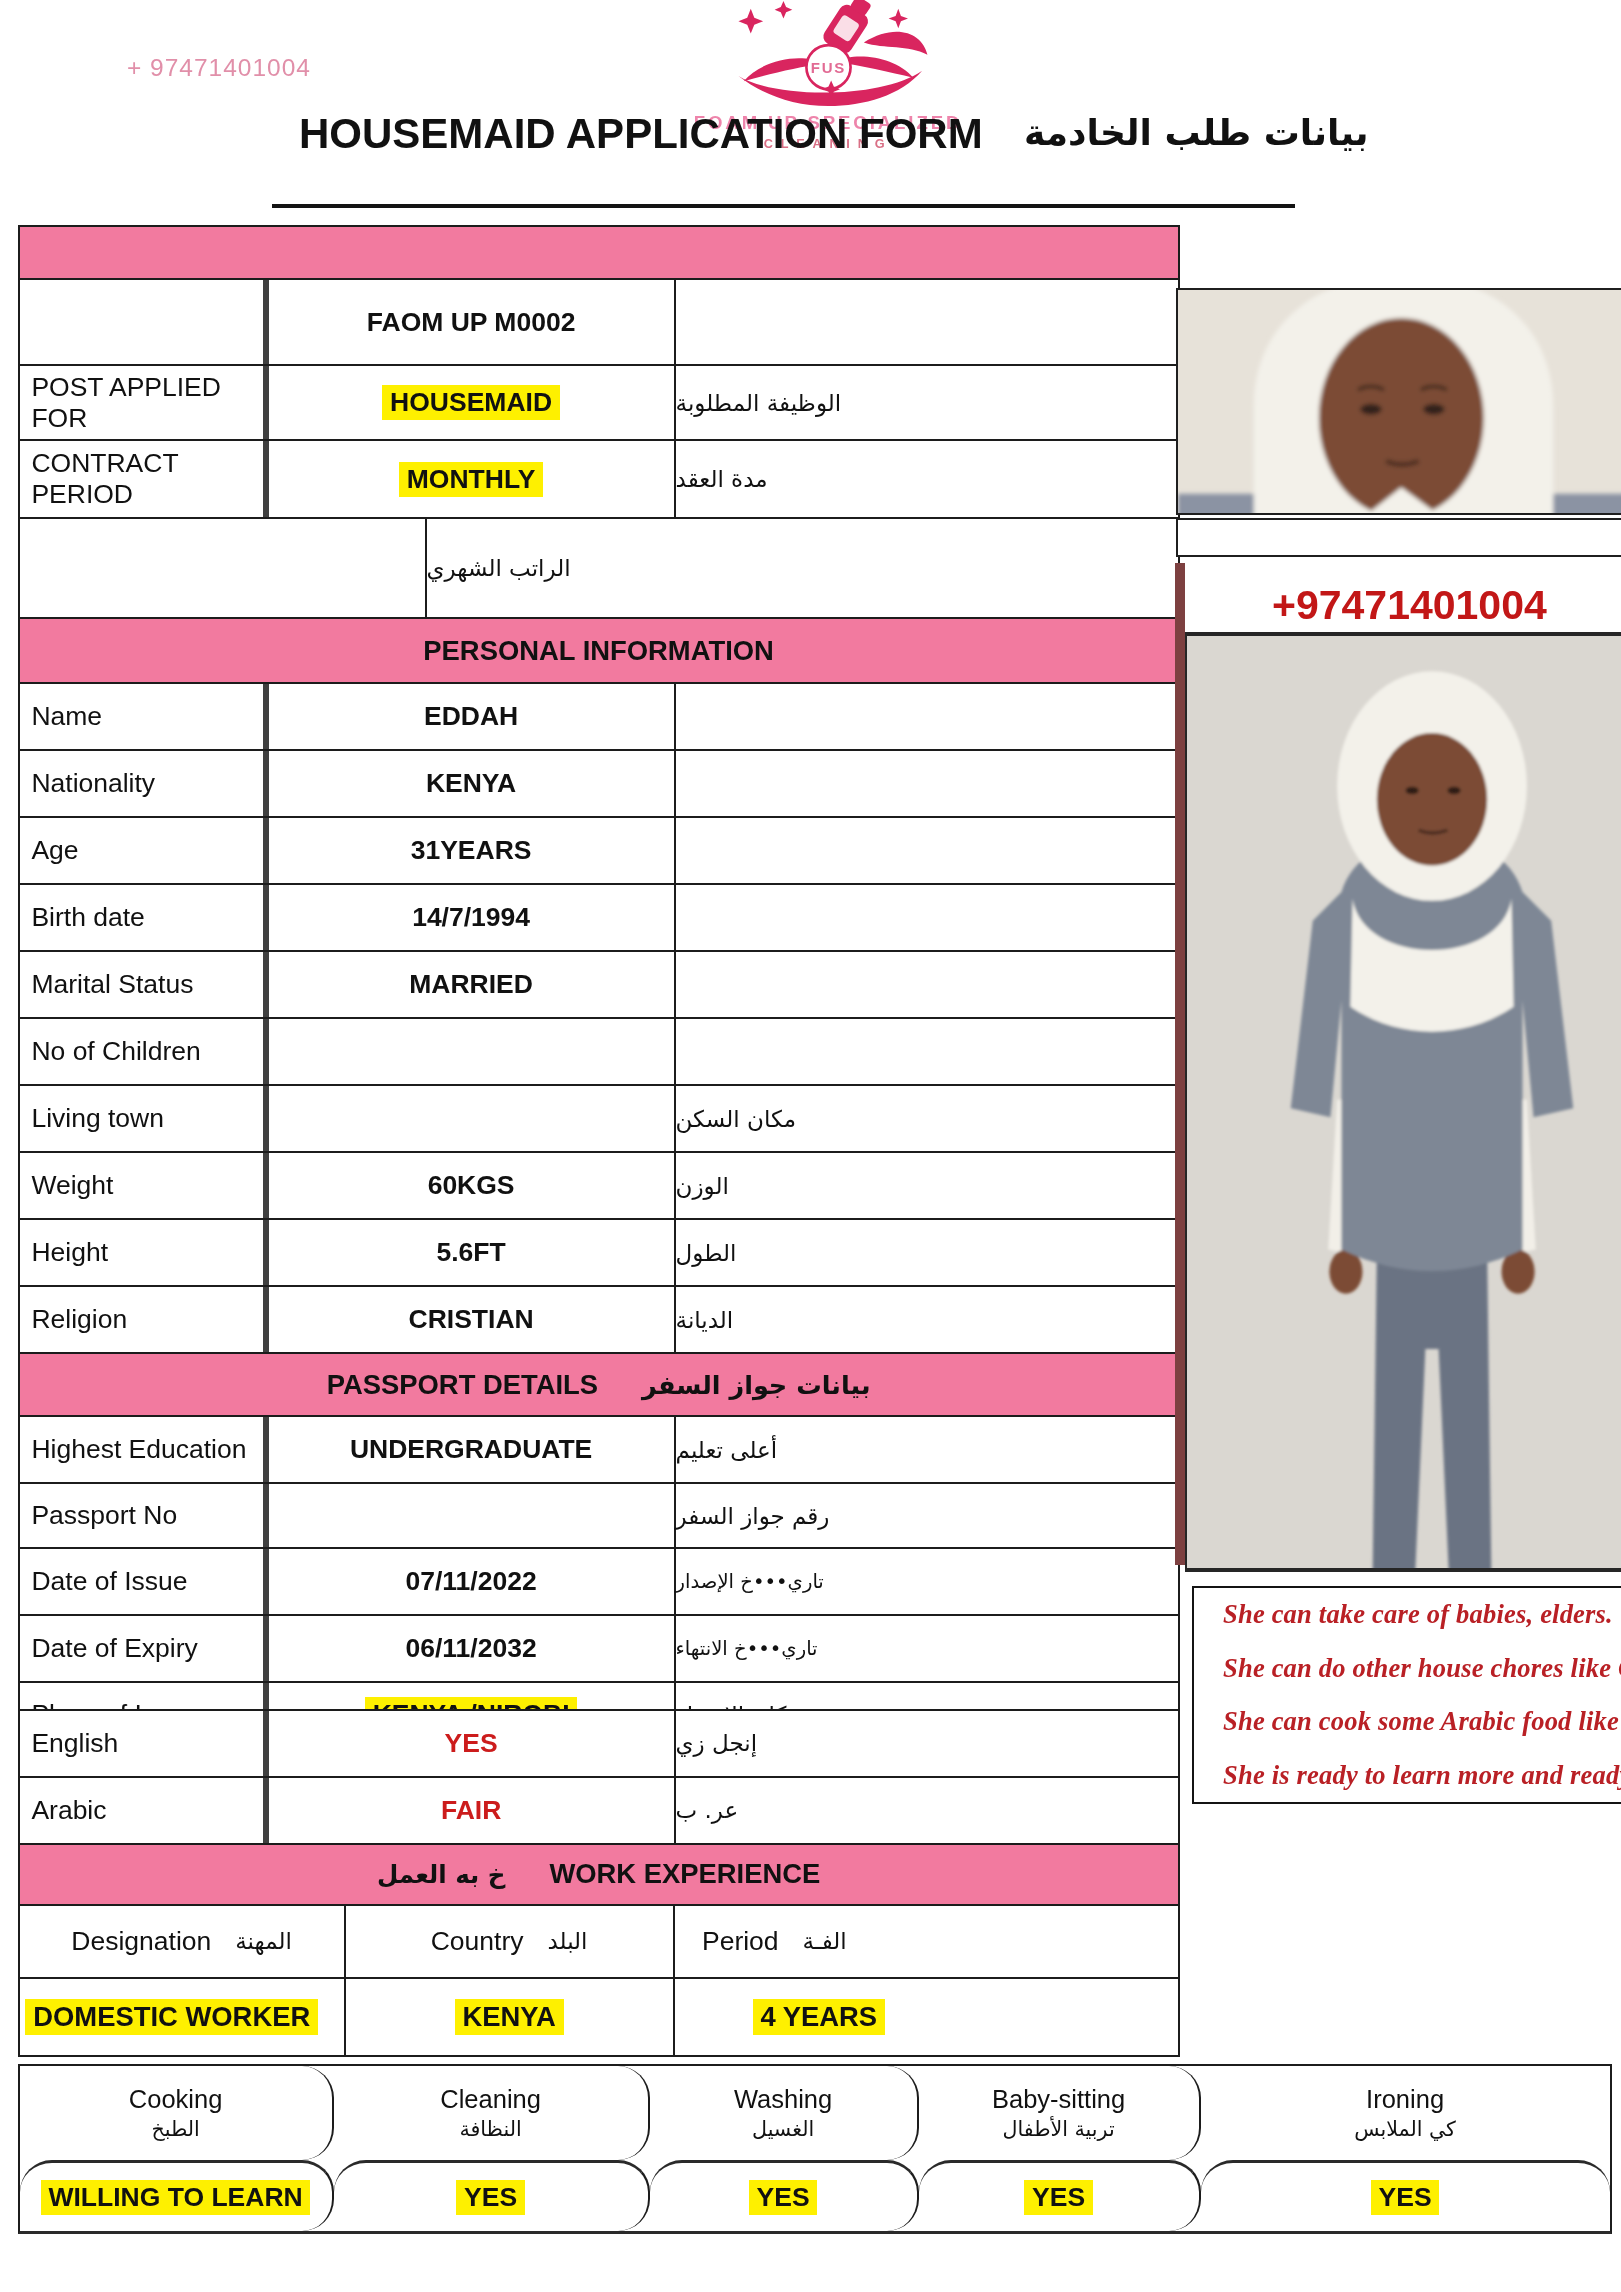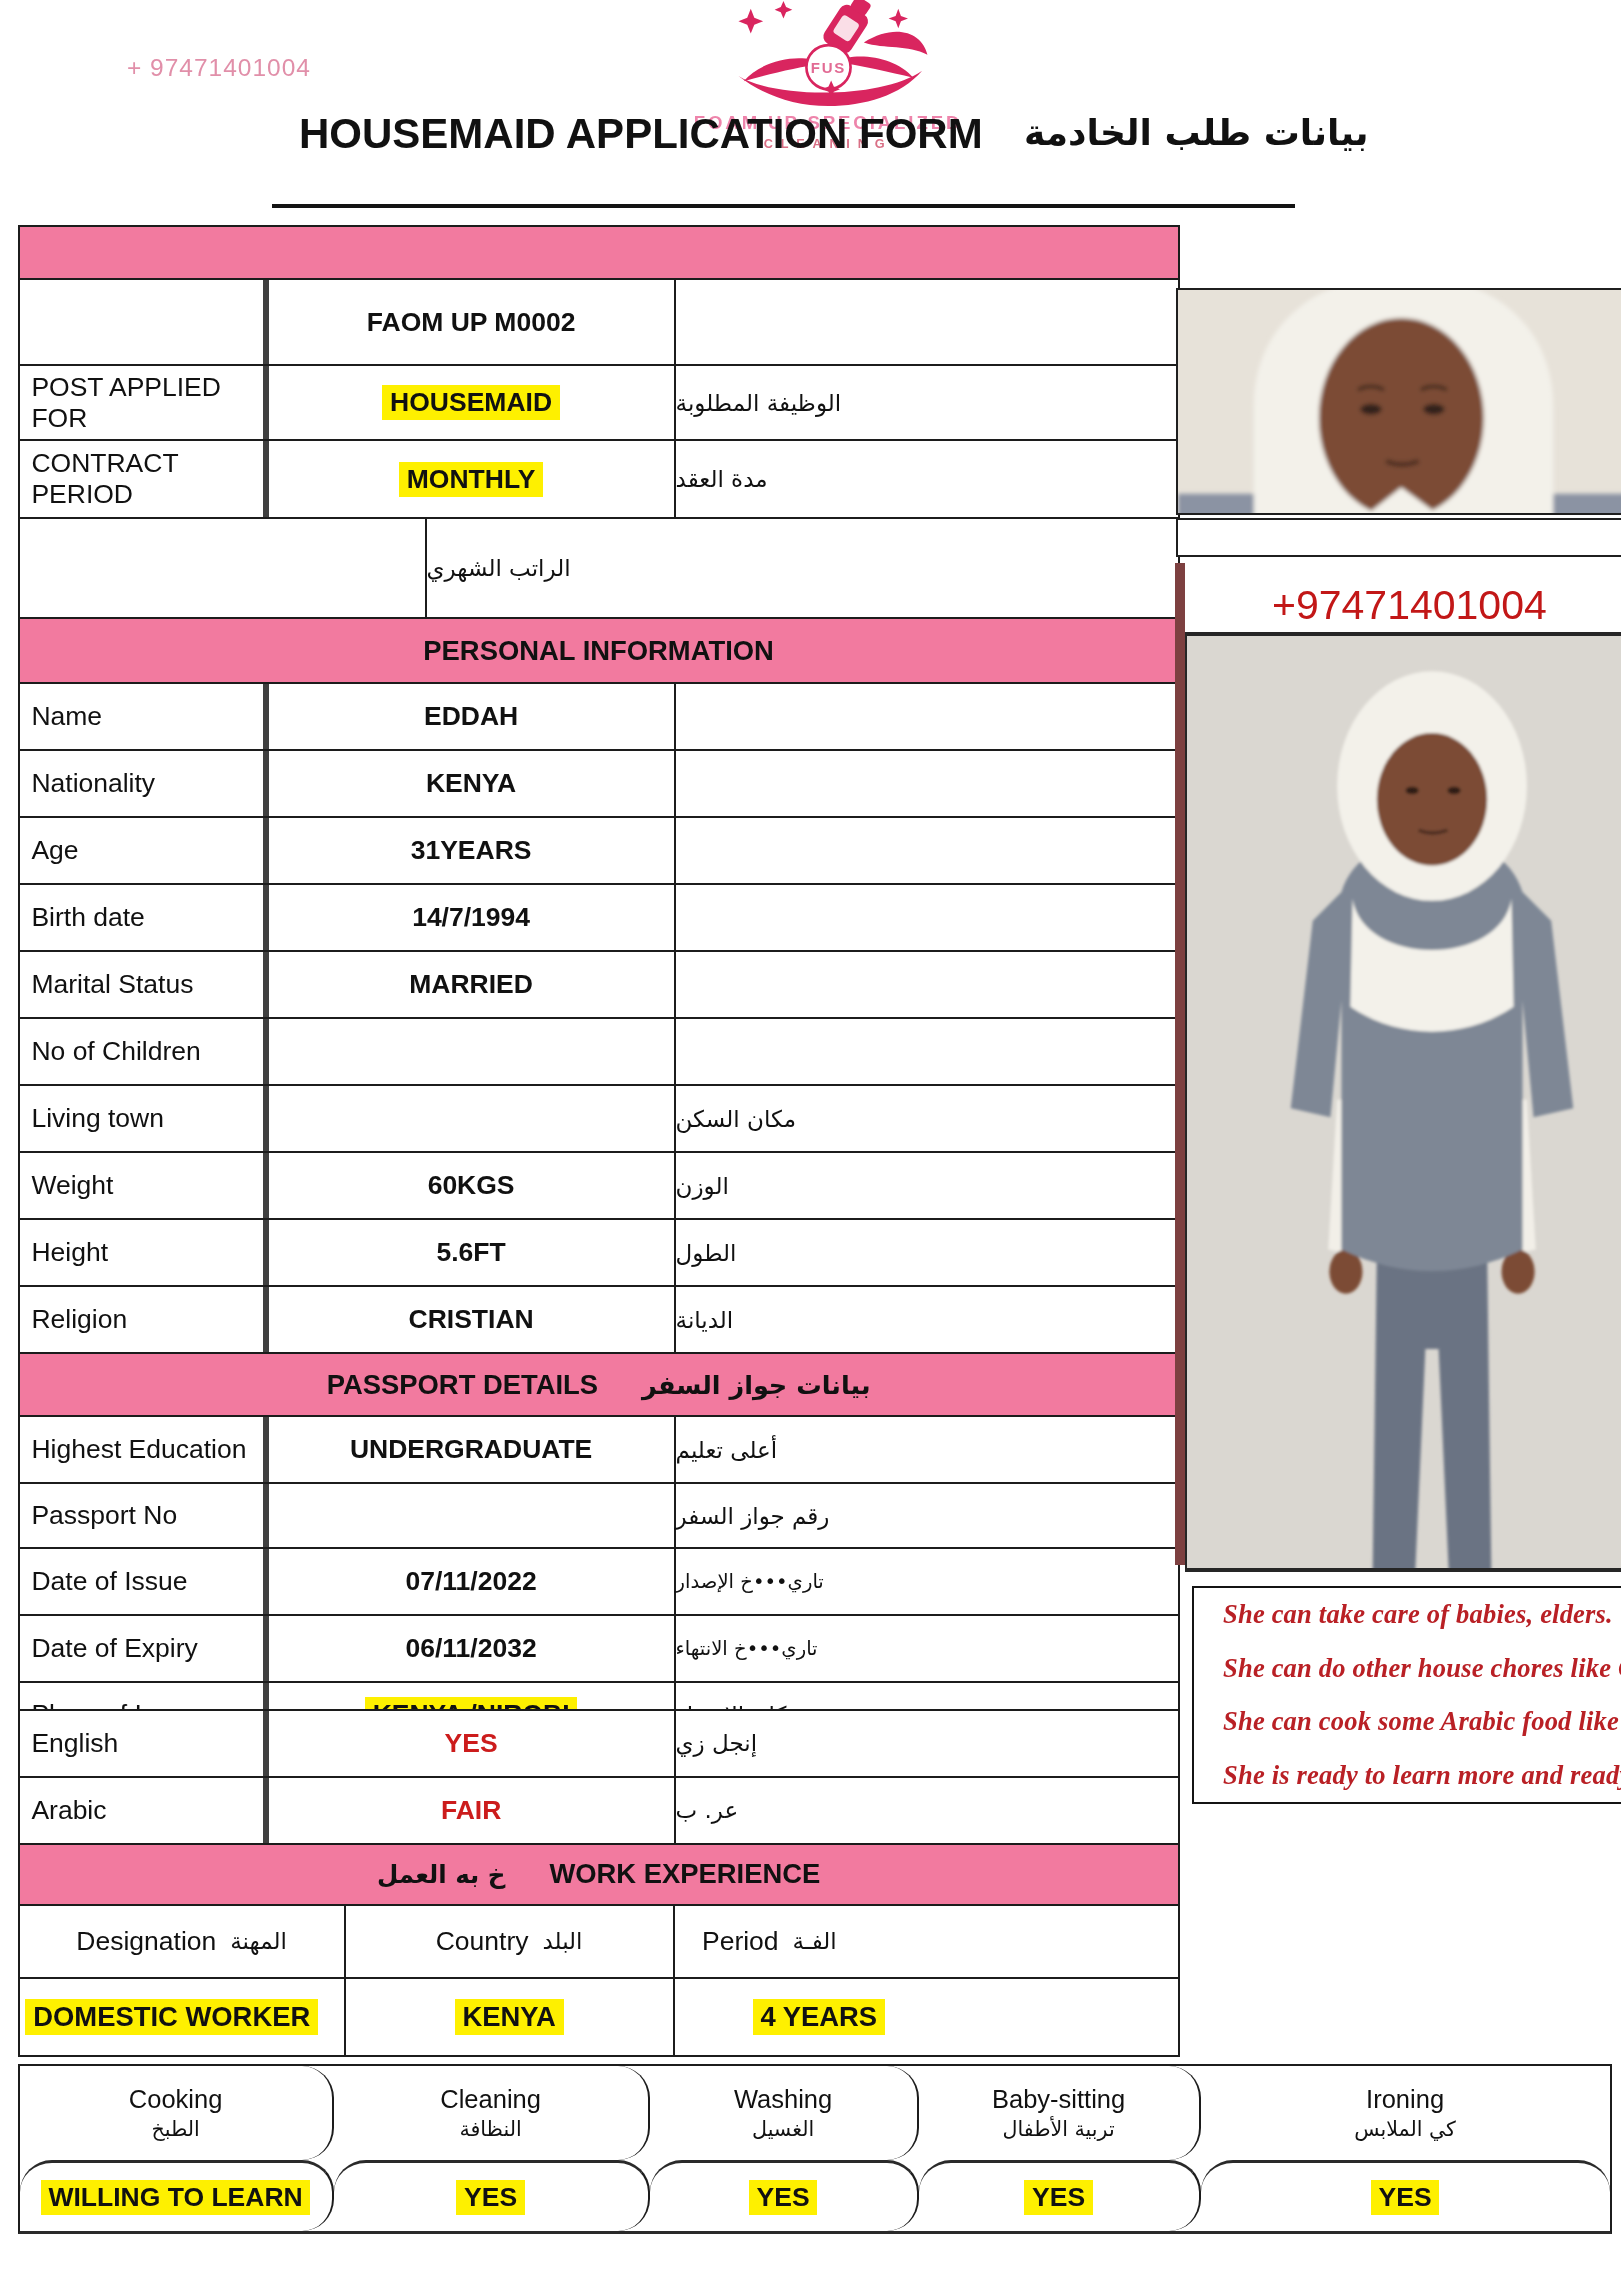--- a/index.html
+++ b/index.html
@@ -44,21 +44,21 @@
   .rh-i{height:65px;}
   .rh-clip{height:25.5px;overflow:hidden;}
   .clipinner{display:flex;height:63px;align-items:stretch;}
   
   .rh-wb{height:59px;}
   .wh{height:71px;}
   .wv{height:76px;}
   .w1{width:326px;border-right:2px solid #1c1c1c;}
   .w2{width:329px;border-right:2px solid #1c1c1c;}
   .w3{flex:1;}
-  .wcell{display:flex;align-items:center;justify-content:center;gap:14px;box-sizing:border-box;}
+  .wcell{display:flex;align-items:center;justify-content:center;gap:24px;box-sizing:border-box;}
   .wlabel{font-size:26.5px;}
   .wv .w1{justify-content:flex-start;padding-left:5.9px;}
   .wv .w3{justify-content:flex-start;padding-left:78px;}
   .w3.hdr{justify-content:flex-start;padding-left:27.4px;}
 
   
   .skills{
     position:absolute;left:17.6px;top:2064px;width:1590px;
     border:2px solid #1c1c1c;border-bottom:3.9px solid #2a2a2a;background:#fff;
   }
@@ -67,21 +67,21 @@
   .scell:last-child{border-right:none;}
   .s1{width:314px;}.s2{width:316px;}.s3{width:269px;}.s4{width:282px;}.s5{flex:1;}
   .shead{height:94px;}
   .sval{height:71px;border-top:3.9px solid #2a2a2a;flex-direction:row;}
   .sen{font-size:25.5px;}
   .sar{font-size:20.6px;margin-top:2.9px;font-family:"DejaVu Sans",sans-serif;direction:rtl;}
 
   
   .headshot-box{position:absolute;left:1176px;top:288px;width:490px;height:223px;border:2.9px solid #1f1f1f;overflow:hidden;background:#e7e2d9;}
   .small-box{position:absolute;left:1176px;top:518px;width:490px;height:35px;border:2px solid #1f1f1f;background:#fff;}
-  .phone-red{position:absolute;left:1272px;top:582px;font-size:41px;font-weight:400;color:#c21717;}
+  .phone-red{position:absolute;left:1272px;top:582px;font-size:41px;font-weight:700;color:#c21717;}
   .maroon-strip{position:absolute;left:1175px;top:563px;width:9.8px;height:1002px;background:#7d4040;}
   .body-box{position:absolute;left:1185px;top:632px;width:490px;height:932px;border-top:4.9px solid #262626;border-bottom:4.9px solid #262626;border-left:2px solid #262626;overflow:hidden;background:#dad7d1;}
   .notes-box{position:absolute;left:1192px;top:1586px;width:510px;height:218px;border:2.9px solid #141414;border-right:none;background:#fff;
     display:flex;flex-direction:column;justify-content:space-around;padding-left:29px;box-sizing:border-box;}
   .note-line{font-size:26.5px;font-style:italic;font-weight:700;color:#b92025;white-space:nowrap;font-family:"Liberation Serif",serif;letter-spacing:0.2px;}
 </style>
 </head>
 <body>
 
 <div class="phone-pink">+ 97471401004</div>

